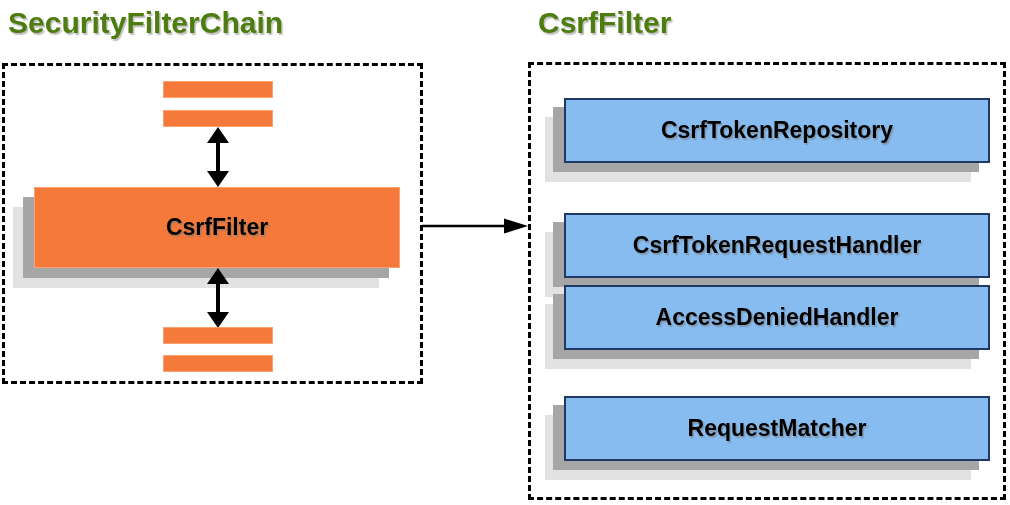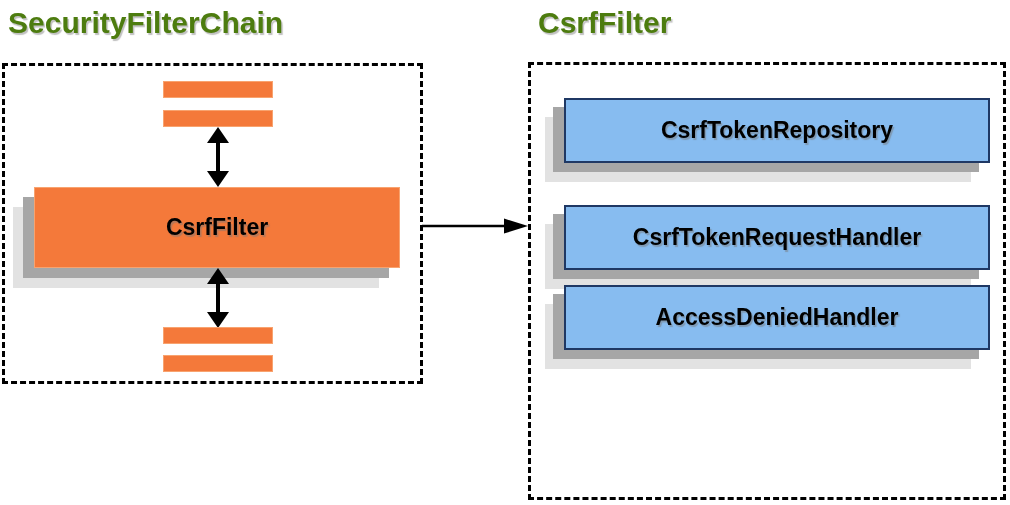--- a/index.html
+++ b/index.html
@@ -87,21 +87,21 @@
     background: var(--blue_fill, #87BCF0);
     border: 2px solid var(--blue_border, #1F3864);
     box-sizing: border-box;
     box-shadow: -11px 9px 0 var(--shadow_dark, #A6A6A6),
                 -19px 19px 0 var(--shadow_light, #E2E2E2);
     display: flex;
     align-items: center;
     justify-content: center;
   }
   .comp1 { top: 33px; }
-  .comp2 { top: 140px; }
+  .comp2 { top: 148px; }
   .comp3 { top: 220px; }
   .comp4 { top: 331px; }
 </style>
 </head>
 <body>
 
 <div class="stage">
 
   <h1 class="title left-title">SecurityFilterChain</h1>
 
@@ -145,16 +145,19 @@
     </div>
 
     <div class="component comp2">
       <span>CsrfTokenRequestHandler</span>
     </div>
 
     <div class="component comp3">
       <span>AccessDeniedHandler</span>
     </div>
 
+    <div class="component comp4">
+      <span>RequestMatcher</span>
+    </div>
 
   </div>
 
 </div>
 
 </body></html>

